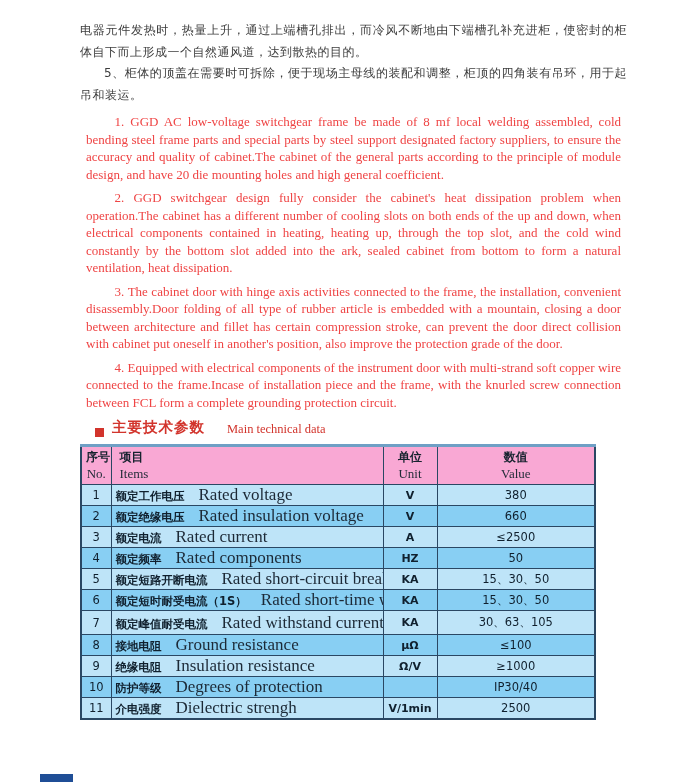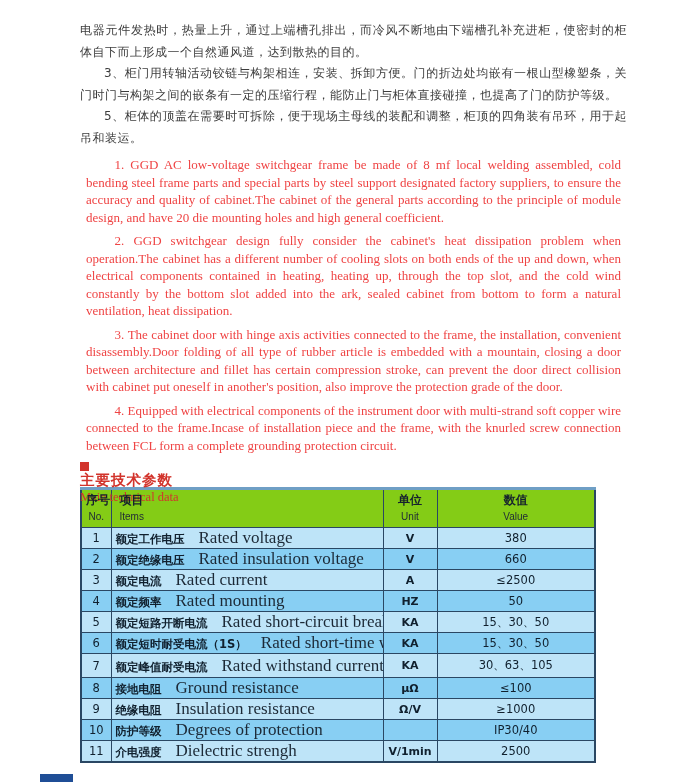--- a/index.html
+++ b/index.html
@@ -31,24 +31,23 @@
     margin:6px;
     font-family:"Liberation Serif", serif;
     font-size:13px;
     line-height:17.5px;
     text-align:justify;
     text-indent:2.2em;
     color:#ef4444;
   }
   
   .section-header{
-    display:flex;align-items:flex-start;
-    margin:8px 0 7px 0;
+    display:flex;align-items:flex-end;
+    margin:8px 0 7px 15px;
     height:18px;
-    flex-direction:column;
   }
   .section-bullet{
     width:9px;height:9px;
     background:#d2342c;
     display:inline-block;
     margin-right:8px;
     flex:0 0 auto;
   }
   .section-title-cn{
     font-family:"DejaVu Sans", sans-serif;
@@ -74,35 +73,35 @@
   table.spec col.w-item{width:272px;}
   table.spec col.w-unit{width:54px;}
   table.spec col.w-value{width:158px;}
   table.spec th, table.spec td{
     border:1px solid #2a4763;
     padding:0 4px;
     overflow:hidden;
     white-space:nowrap;
   }
   table.spec thead th{
-    background:#84cc16;
+    background:#f9a8d4;
     height:37px;
     font-weight:normal;
     vertical-align:middle;
   }
   .th-cn{
     display:block;
     font-family:"DejaVu Sans", sans-serif;
     font-size:12px;font-weight:bold;color:#16222e;
     line-height:17px;
   }
   .th-en{
     display:block;
-    font-family:Liberation Sans, sans-serif;
-    font-size:10px;color:#1f2a36;
+    font-family:Liberation Serif, serif;
+    font-size:13px;color:#1f2a36;
     line-height:16px;
   }
   th.col-no .th-cn, th.col-no .th-en,
   th.col-unit .th-cn, th.col-unit .th-en,
   th.col-value .th-cn, th.col-value .th-en{text-align:center;}
   th.col-items .th-cn, th.col-items .th-en{text-align:left;padding-left:4px;}
   table.spec tbody tr{height:18.5px;}
   table.spec tbody tr.odd td{background:#bee4f8;}
   table.spec tbody tr.even td{background:#88cff3;}
   td.c-no{
@@ -138,21 +137,20 @@
     background:#1f4e96;
   }
 </style>
 </head>
 <body>
 
 <div class="page">
 
   <div class="cn-block">
     <p class="cn-para">电器元件发热时，热量上升，通过上端槽孔排出，而冷风不断地由下端槽孔补充进柜，使密封的柜体自下而上形成一个自然通风道，达到散热的目的。</p>
-    <p class="cn-para indent">3、柜门用转轴活动铰链与构架相连，安装、拆卸方便。门的折边处均嵌有一根山型橡塑条，关门时门与构架之间的嵌条有一定的压缩行程，能防止门与柜体直接碰撞，也提高了门的防护等级。</p>
     <p class="cn-para indent">5、柜体的顶盖在需要时可拆除，便于现场主母线的装配和调整，柜顶的四角装有吊环，用于起吊和装运。</p>
   </div>
 
   <div class="en-block">
     <p class="en-para">1. GGD AC low-voltage switchgear  frame be made of 8 mf local welding assembled, cold bending steel frame parts and special parts by steel support designated factory suppliers, to ensure the accuracy and quality of cabinet.The cabinet of the general parts according to the principle of module design, and have 20 die mounting holes and high general coefficient.</p>
     <p class="en-para">2. GGD switchgear design fully consider the cabinet's heat dissipation problem when operation.The cabinet has a different number of cooling slots on both ends of the up and down, when electrical components contained in heating, heating up, through the top slot, and the cold wind constantly by the bottom slot added into the ark, sealed cabinet from bottom to form a natural ventilation, heat dissipation.</p>
     <p class="en-para">3. The cabinet door with hinge axis activities connected to the frame, the installation, convenient disassembly.Door folding of all type of rubber article is embedded with a mountain, closing a door between architecture and fillet has certain compression stroke, can prevent the door direct collision with cabinet put oneself in another's position, also improve the protection grade of the door.</p>
     <p class="en-para">4. Equipped with electrical components of the instrument door with multi-strand soft copper wire connected to the frame.Incase of installation piece and the frame, with the knurled screw connection between FCL form a complete grounding protection circuit.</p>
   </div>
 
@@ -214,21 +212,21 @@
           <span class="item-cn">额定电流</span>
           <span class="item-en">Rated current</span>
         </td>
         <td class="c-unit">A</td>
         <td class="c-value">≤2500</td>
       </tr>
       <tr class="even">
         <td class="c-no">4</td>
         <td class="c-item">
           <span class="item-cn">额定频率</span>
-          <span class="item-en">Rated mounting</span>
+          <span class="item-en">Rated components</span>
         </td>
         <td class="c-unit">HZ</td>
         <td class="c-value">50</td>
       </tr>
       <tr class="odd">
         <td class="c-no">5</td>
         <td class="c-item">
           <span class="item-cn">额定短路开断电流</span>
           <span class="item-en">Rated short-circuit breaking current</span>
         </td>

